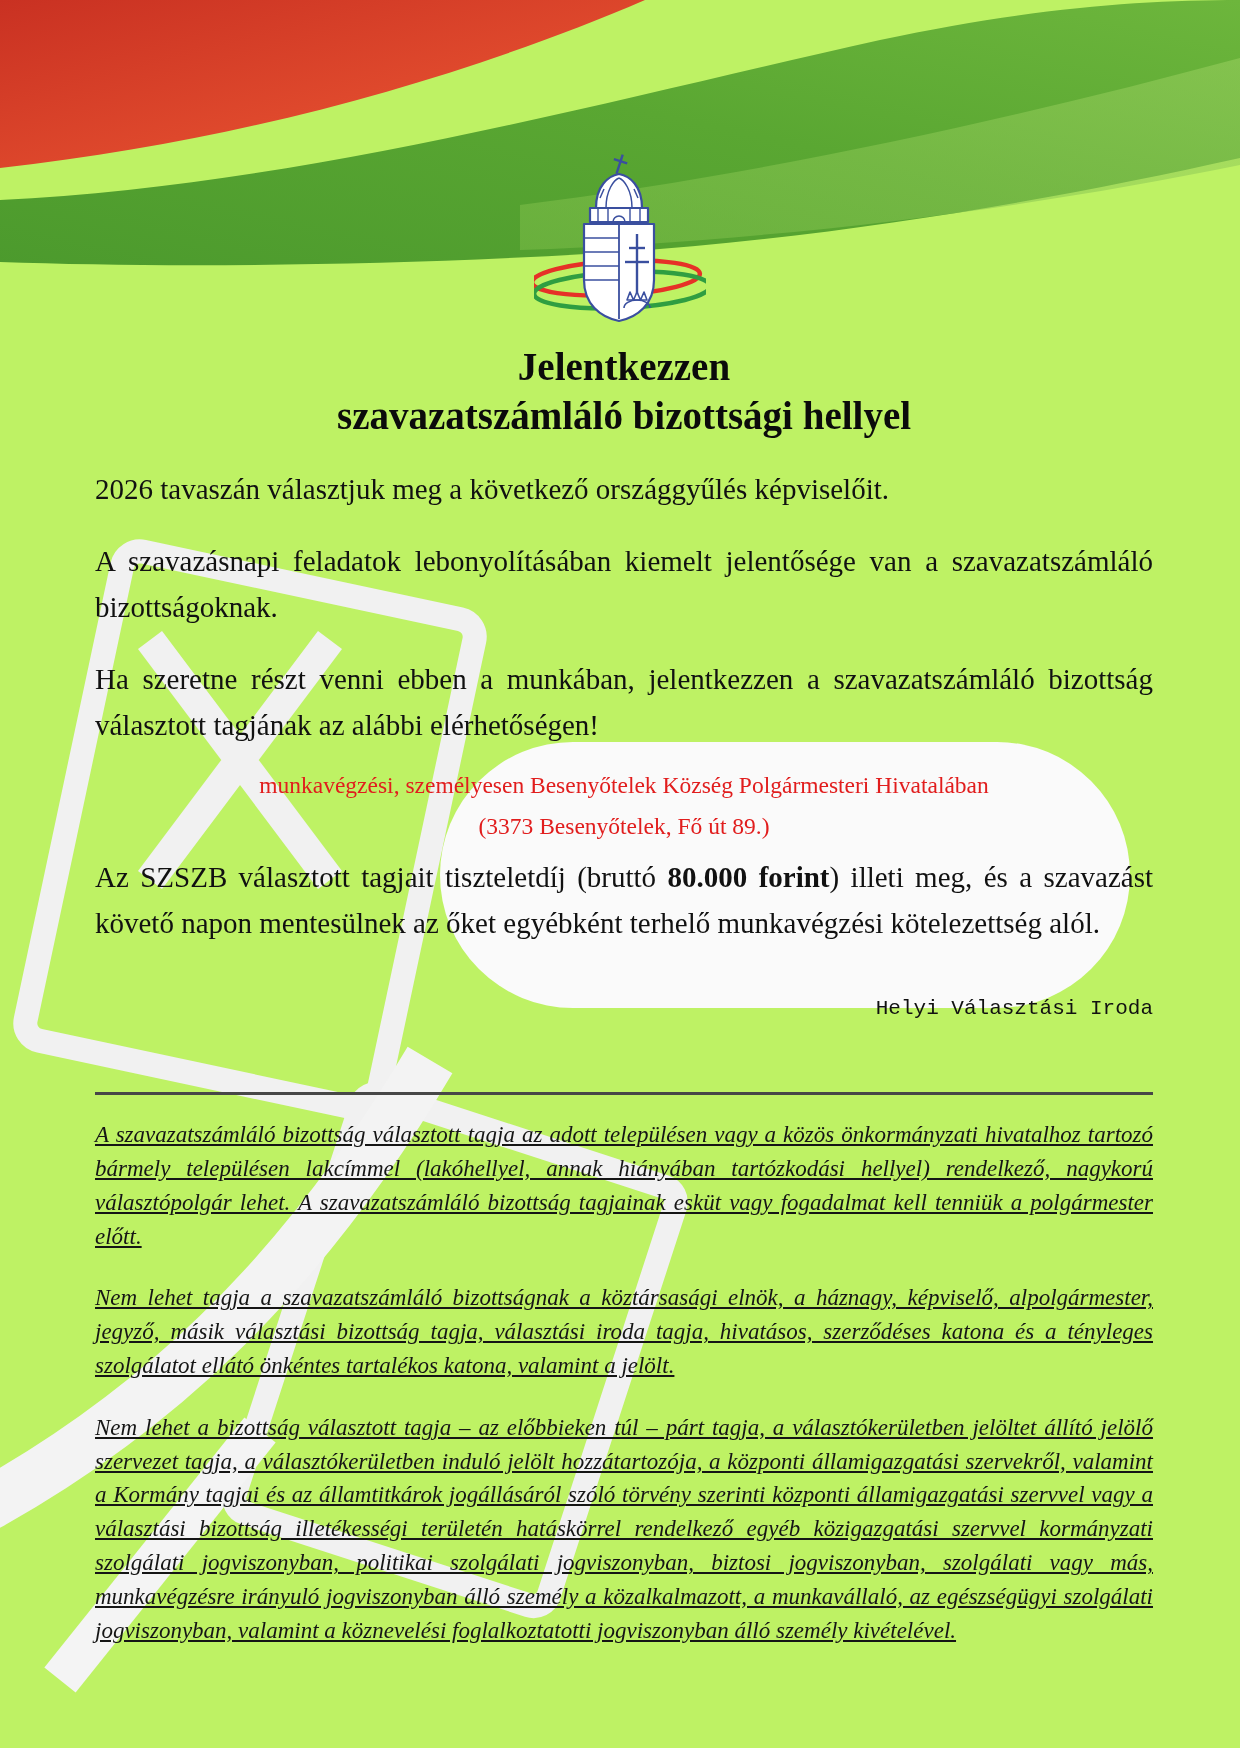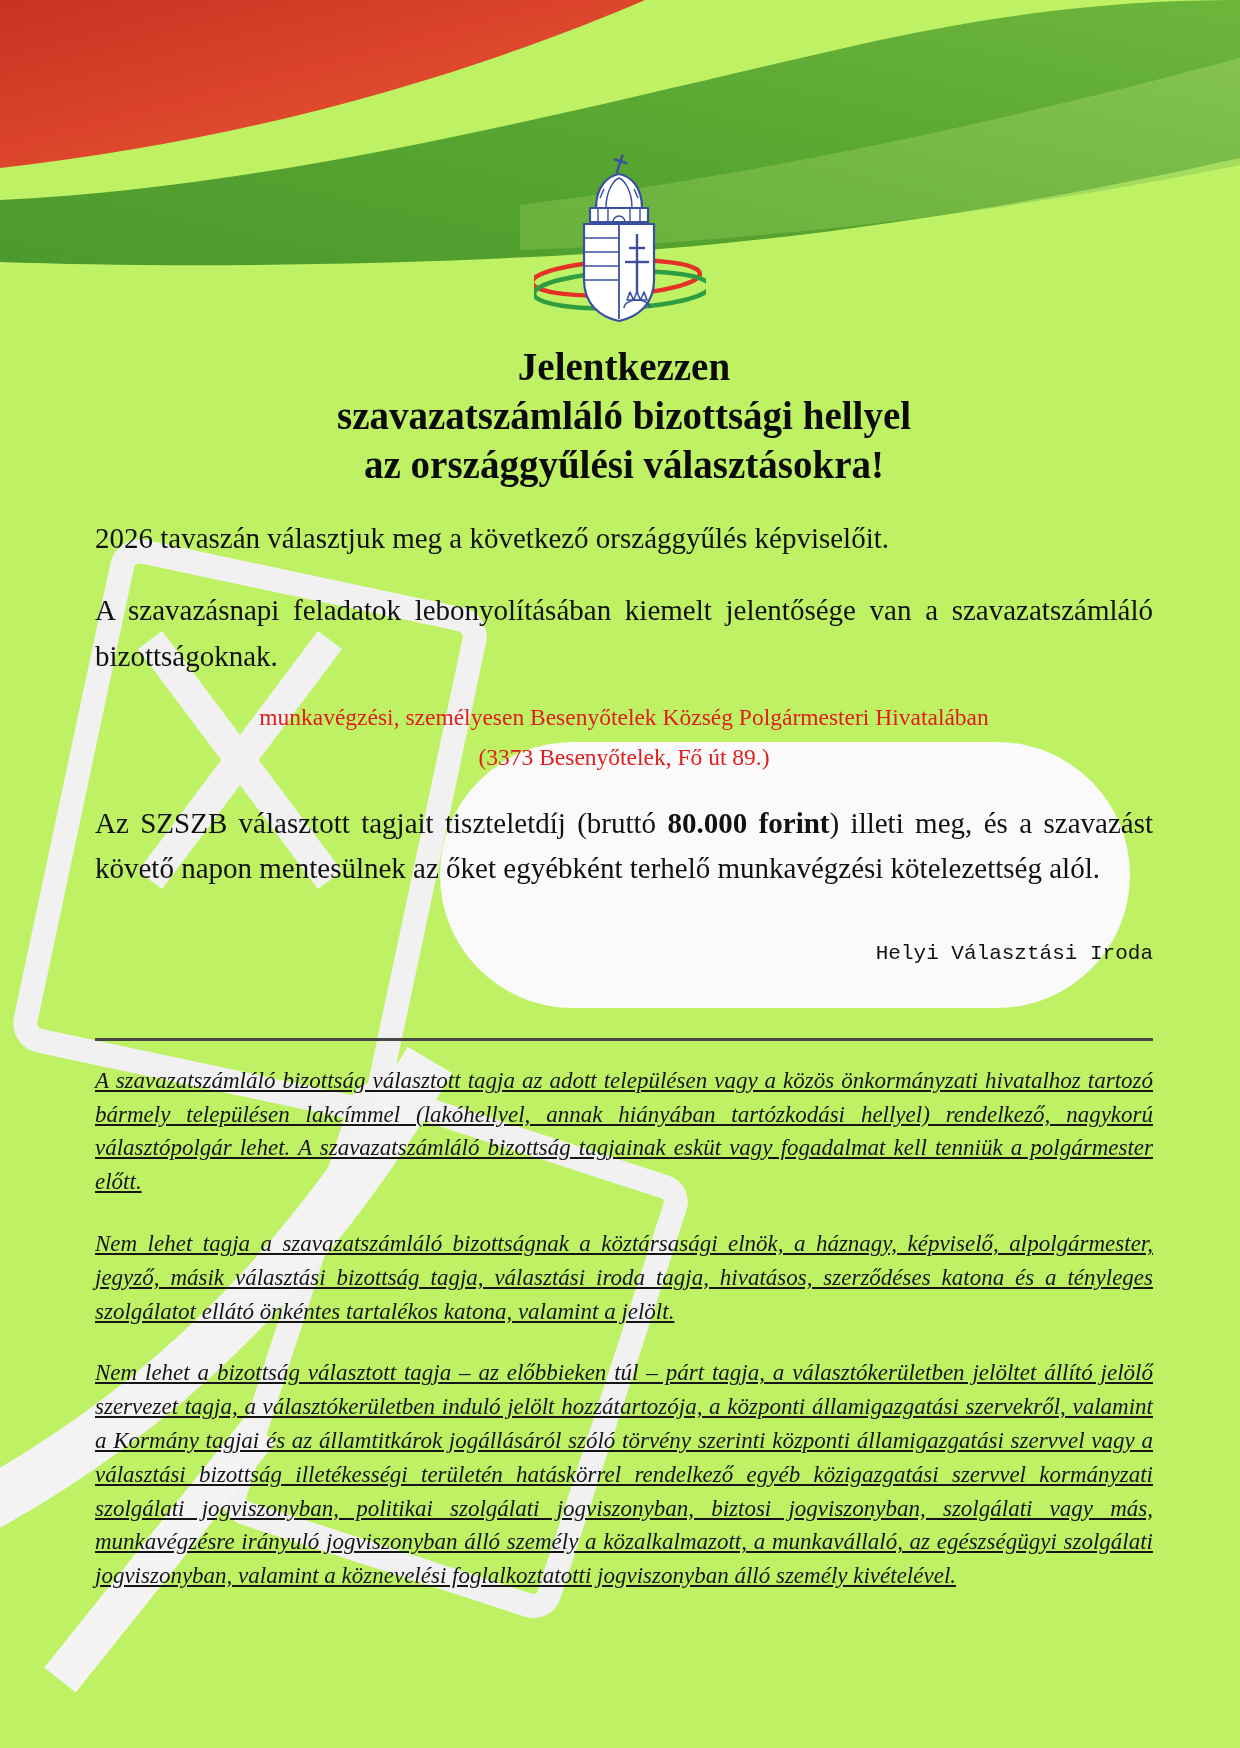--- a/index.html
+++ b/index.html
@@ -24,21 +24,21 @@
   }
   .para {
     margin:26px 0 0 0; font-size:29px; line-height:1.58;
     text-align:justify; text-justify:inter-word;
   }
   .para.first { margin-top:27px; text-align:left; }
   .contact {
     margin:17px 0 0 0; text-align:center; font-size:23.5px; line-height:1.72;
   }
   .contact .line { display:block; }
-  .honorarium { margin-top:23px; }
+  .honorarium { margin-top:9px; }
   .honorarium b { font-weight:bold; }
   .signature {
     margin:46px 0 0 0; text-align:right; font-size:21px; line-height:1.5;font-family:Liberation Mono, monospace;
   }
   .divider {
     margin-top:68px; height:0; border-top:3px solid #474747; width:100%;
   }
   .fine {
     margin:23px 0 0 0; font-size:23px; font-style:italic; line-height:1.47;
     text-align:justify; text-justify:inter-word; color:#151515;text-decoration:underline;
@@ -124,27 +124,27 @@
       <path d="M93,152 l3,-8 l3.5,8 l3.5,-8 l3.5,8 l3.5,-8 l3,8 Z" stroke-width="1.6"></path>
       <path d="M90,160 a13,8 0 0 1 26,0" fill="none" stroke-width="1.6"></path>
     </g>
   </svg>
 
   <div class="content">
 
     <h1 class="title">
       <span style="display:block">Jelentkezzen</span>
       <span style="display:block">szavazatszámláló bizottsági hellyel</span>
-      <span style="display:block">az országgyűlési választásokra!</span>
     </h1>
 
     <p class="para first">2026 tavaszán választjuk meg a következő országgyűlés képviselőit.</p>
 
     <p class="para">A szavazásnapi feladatok lebonyolításában kiemelt jelentősége van a szavazatszámláló bizottságoknak.</p>
 
+    <p class="para">Ha szeretne részt venni ebben a munkában, jelentkezzen a szavazatszámláló bizottság választott tagjának az alábbi elérhetőségen!</p>
 
     <div class="contact" style="color:#e11d1d">
       <span class="line">munkavégzési, személyesen Besenyőtelek Község Polgármesteri Hivatalában</span>
       <span class="line">(3373 Besenyőtelek, Fő út 89.)</span>
     </div>
 
     <p class="para honorarium"><span>Az SZSZB választott tagjait tiszteletdíj (bruttó </span><b>80.000 forint</b><span>) illeti meg, és a szavazást követő napon mentesülnek az őket egyébként terhelő munkavégzési kötelezettség alól.</span></p>
 
     <p class="signature">Helyi Választási Iroda</p>
 

